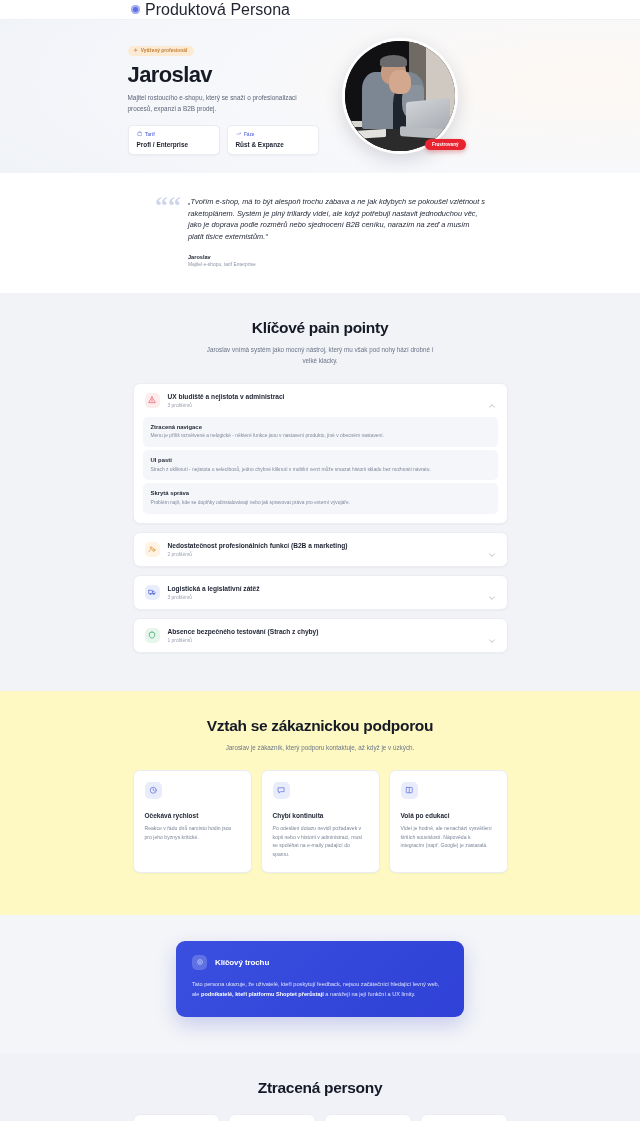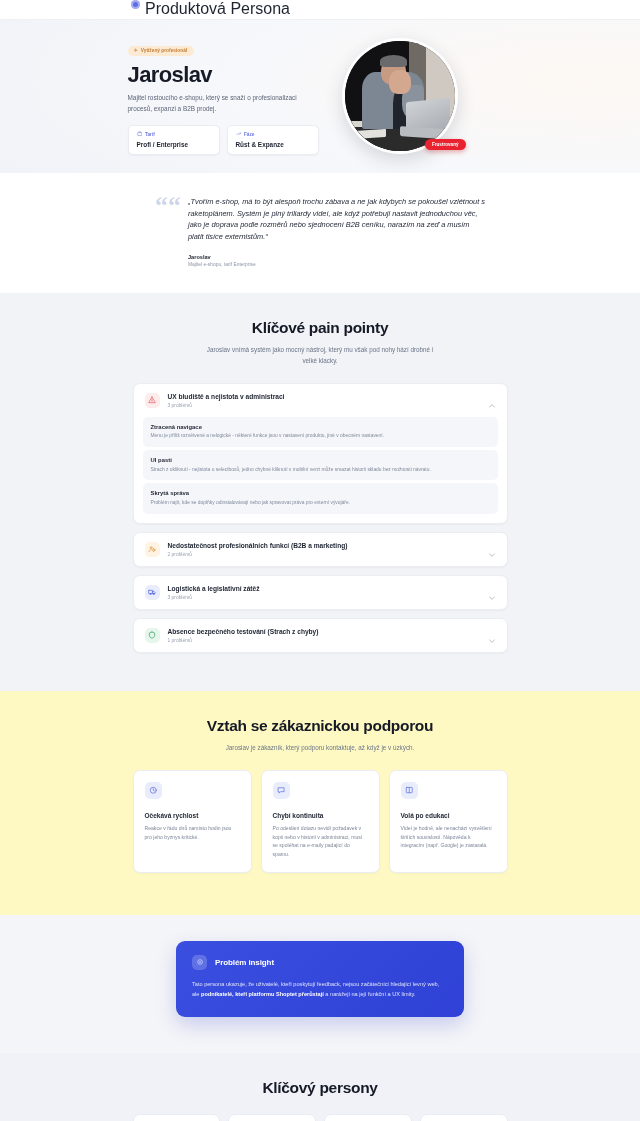--- a/index.html
+++ b/index.html
@@ -10,20 +10,21 @@
     color: #1f2430;
     -webkit-font-smoothing: antialiased;
   }
   body { width: 640px; overflow-x: hidden; }
 
   
   .topbar {
     height: 20px;
     background: #ffffff;
     display: flex;
+    align-items: center;
     padding-left: 131px;
     border-bottom: 1px solid #eef0f4;
   }
   .topbar .dot {
     width: 9px; height: 9px; border-radius: 50%;
     background: #5b6ee6;
     box-shadow: inset 0 0 0 2px rgba(255,255,255,.45);
     margin-right: 5px;
   }
 
@@ -457,27 +458,27 @@
 
 <div class="insight-section">
   <div class="insight">
     <div class="ins-head">
       <span class="ins-ico">
         <svg viewBox="0 0 24 24" fill="none" stroke="currentColor" stroke-width="2">
           <circle cx="12" cy="12" r="7"></circle>
             <circle cx="12" cy="12" r="2.4" fill="currentColor" stroke="none"></circle>
         </svg>
       </span>
-      <span class="ins-title">Problém insight</span>
+      <span class="ins-title">Klíčový trochu</span>
     </div>
     <div class="ins-body" id="ins-body">Tato persona ukazuje, že uživatelé, kteří poskytují feedback, nejsou začátečníci hledající levný web, ale <b>podnikatelé, kteří platformu Shoptet přerůstají</b> a narážejí na její funkční a UX limity.</div>
   </div>
 </div>
 
 <div class="section sec-gray2">
-  <h2 class="sec-title">Klíčový persony</h2>
+  <h2 class="sec-title">Ztracená persony</h2>
   <div class="sum-grid" id="sum-grid">
       <div class="sum-card"></div>
       <div class="sum-card"></div>
       <div class="sum-card"></div>
       <div class="sum-card"></div>
     </div>
 </div>
 
 </body></html>

